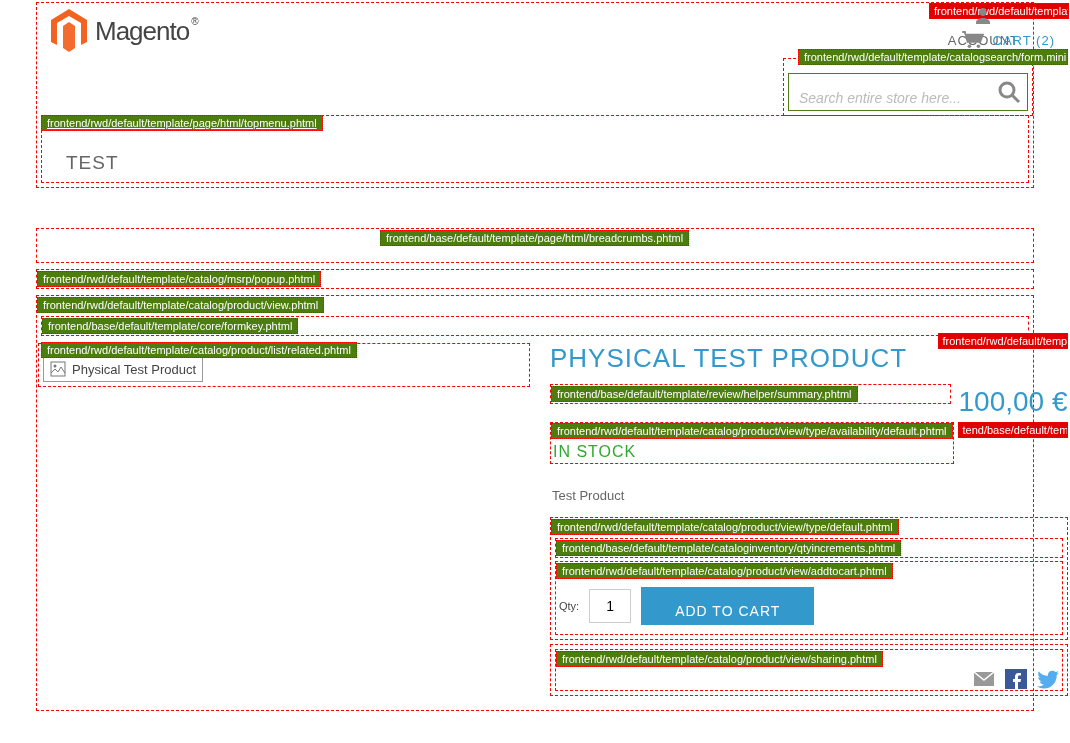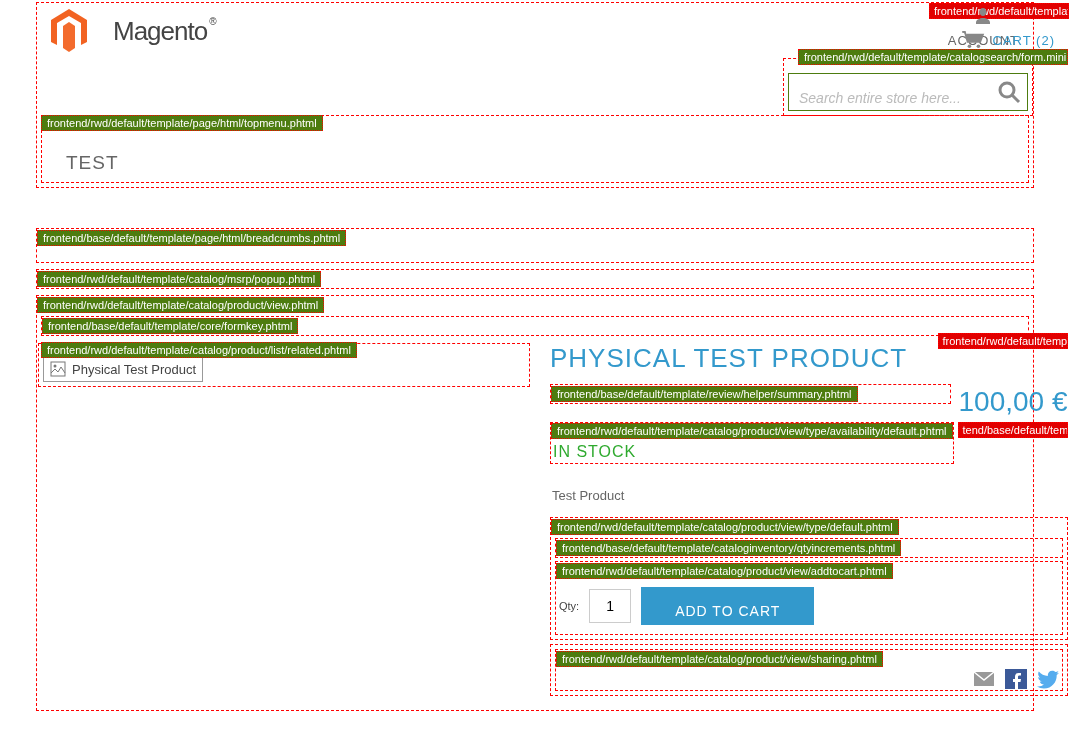--- a/index.html
+++ b/index.html
@@ -2,21 +2,21 @@
 <html><head>
 <meta charset="utf-8">
 <style>
   * { box-sizing: border-box; margin: 0; padding: 0; }
   body { font-family: Arial, Helvetica, sans-serif; font-size: 13px; color: #555; background: #fff; }
   
   .page { width: 1070px; }
   
   
   .header { border: 1px dashed red; margin: 2px 36px 2px 36px; padding-top: 2px; position: relative; }
-  .logo { display: flex; align-items: center; gap: 24px; margin: 4px 0 0 12px; text-align: right; }
+  .logo { display: flex; align-items: center; gap: 6px; margin: 4px 0 0 12px; text-align: right; }
   .logo-mark { width: 40px; height: 44px; }
   .logo-text { font-size: 26px; color: #444; letter-spacing: -1px; display: flex; align-items: flex-start; }
   .logo-reg { font-size: 10px; vertical-align: super; margin-left: 2px; }
   
   .top-right { position: absolute; top: 0; right: 0; }
   .account-row { display: flex; justify-content: flex-end; align-items: center; gap: 10px; padding: 4px 14px 4px 0; }
   .account-link { display: flex; align-items: center; gap: 8px; color: #666; font-size: 13px; letter-spacing: 1px; cursor: pointer; flex-direction: column; }
   .account-icon { width: 18px; height: 18px; }
   .cart-row { display: flex; justify-content: flex-end; align-items: center; gap: 8px; padding: 4px 14px 6px 0; }
   .cart-link { color: #3399cc; font-size: 13px; letter-spacing: 1px; cursor: pointer; }
@@ -124,30 +124,30 @@
           <input class="search-input" placeholder="Search entire store here..." style="">
           <svg class="search-btn" viewBox="0 0 26 26">
               <circle cx="11" cy="11" r="7" fill="none" stroke="#888" stroke-width="3"></circle>
               <line x1="16" y1="16" x2="23" y2="23" stroke="#888" stroke-width="3"></line>
             </svg>
         </div>
       </div>
     </div>
 
     <div class="topmenu-block" style="margin-top:62px;">
-      <span class="hint" style="position:relative; top:-1px; left:-1px;">frontend/rwd/default/template/page/html/topmenu.phtml</span>
+      <span class="hint" style="position:relative; top:-1px; left:-1px;text-decoration:underline;">frontend/rwd/default/template/page/html/topmenu.phtml</span>
       <div>
         <span class="topmenu-item">TEST</span>
       </div>
     </div>
   </div>
 
   <div class="main">
 
-    <div class="block" style="padding-bottom:16px;">
+    <div class="block" style="padding-bottom:16px;text-align:center;">
       <span class="hint">frontend/base/default/template/page/html/breadcrumbs.phtml</span>
     </div>
 
     <div class="block">
       <span class="hint">frontend/rwd/default/template/catalog/msrp/popup.phtml</span>
     </div>
 
     <div class="block" style="padding-bottom:10px;">
       <span class="hint">frontend/rwd/default/template/catalog/product/view.phtml</span>
 

